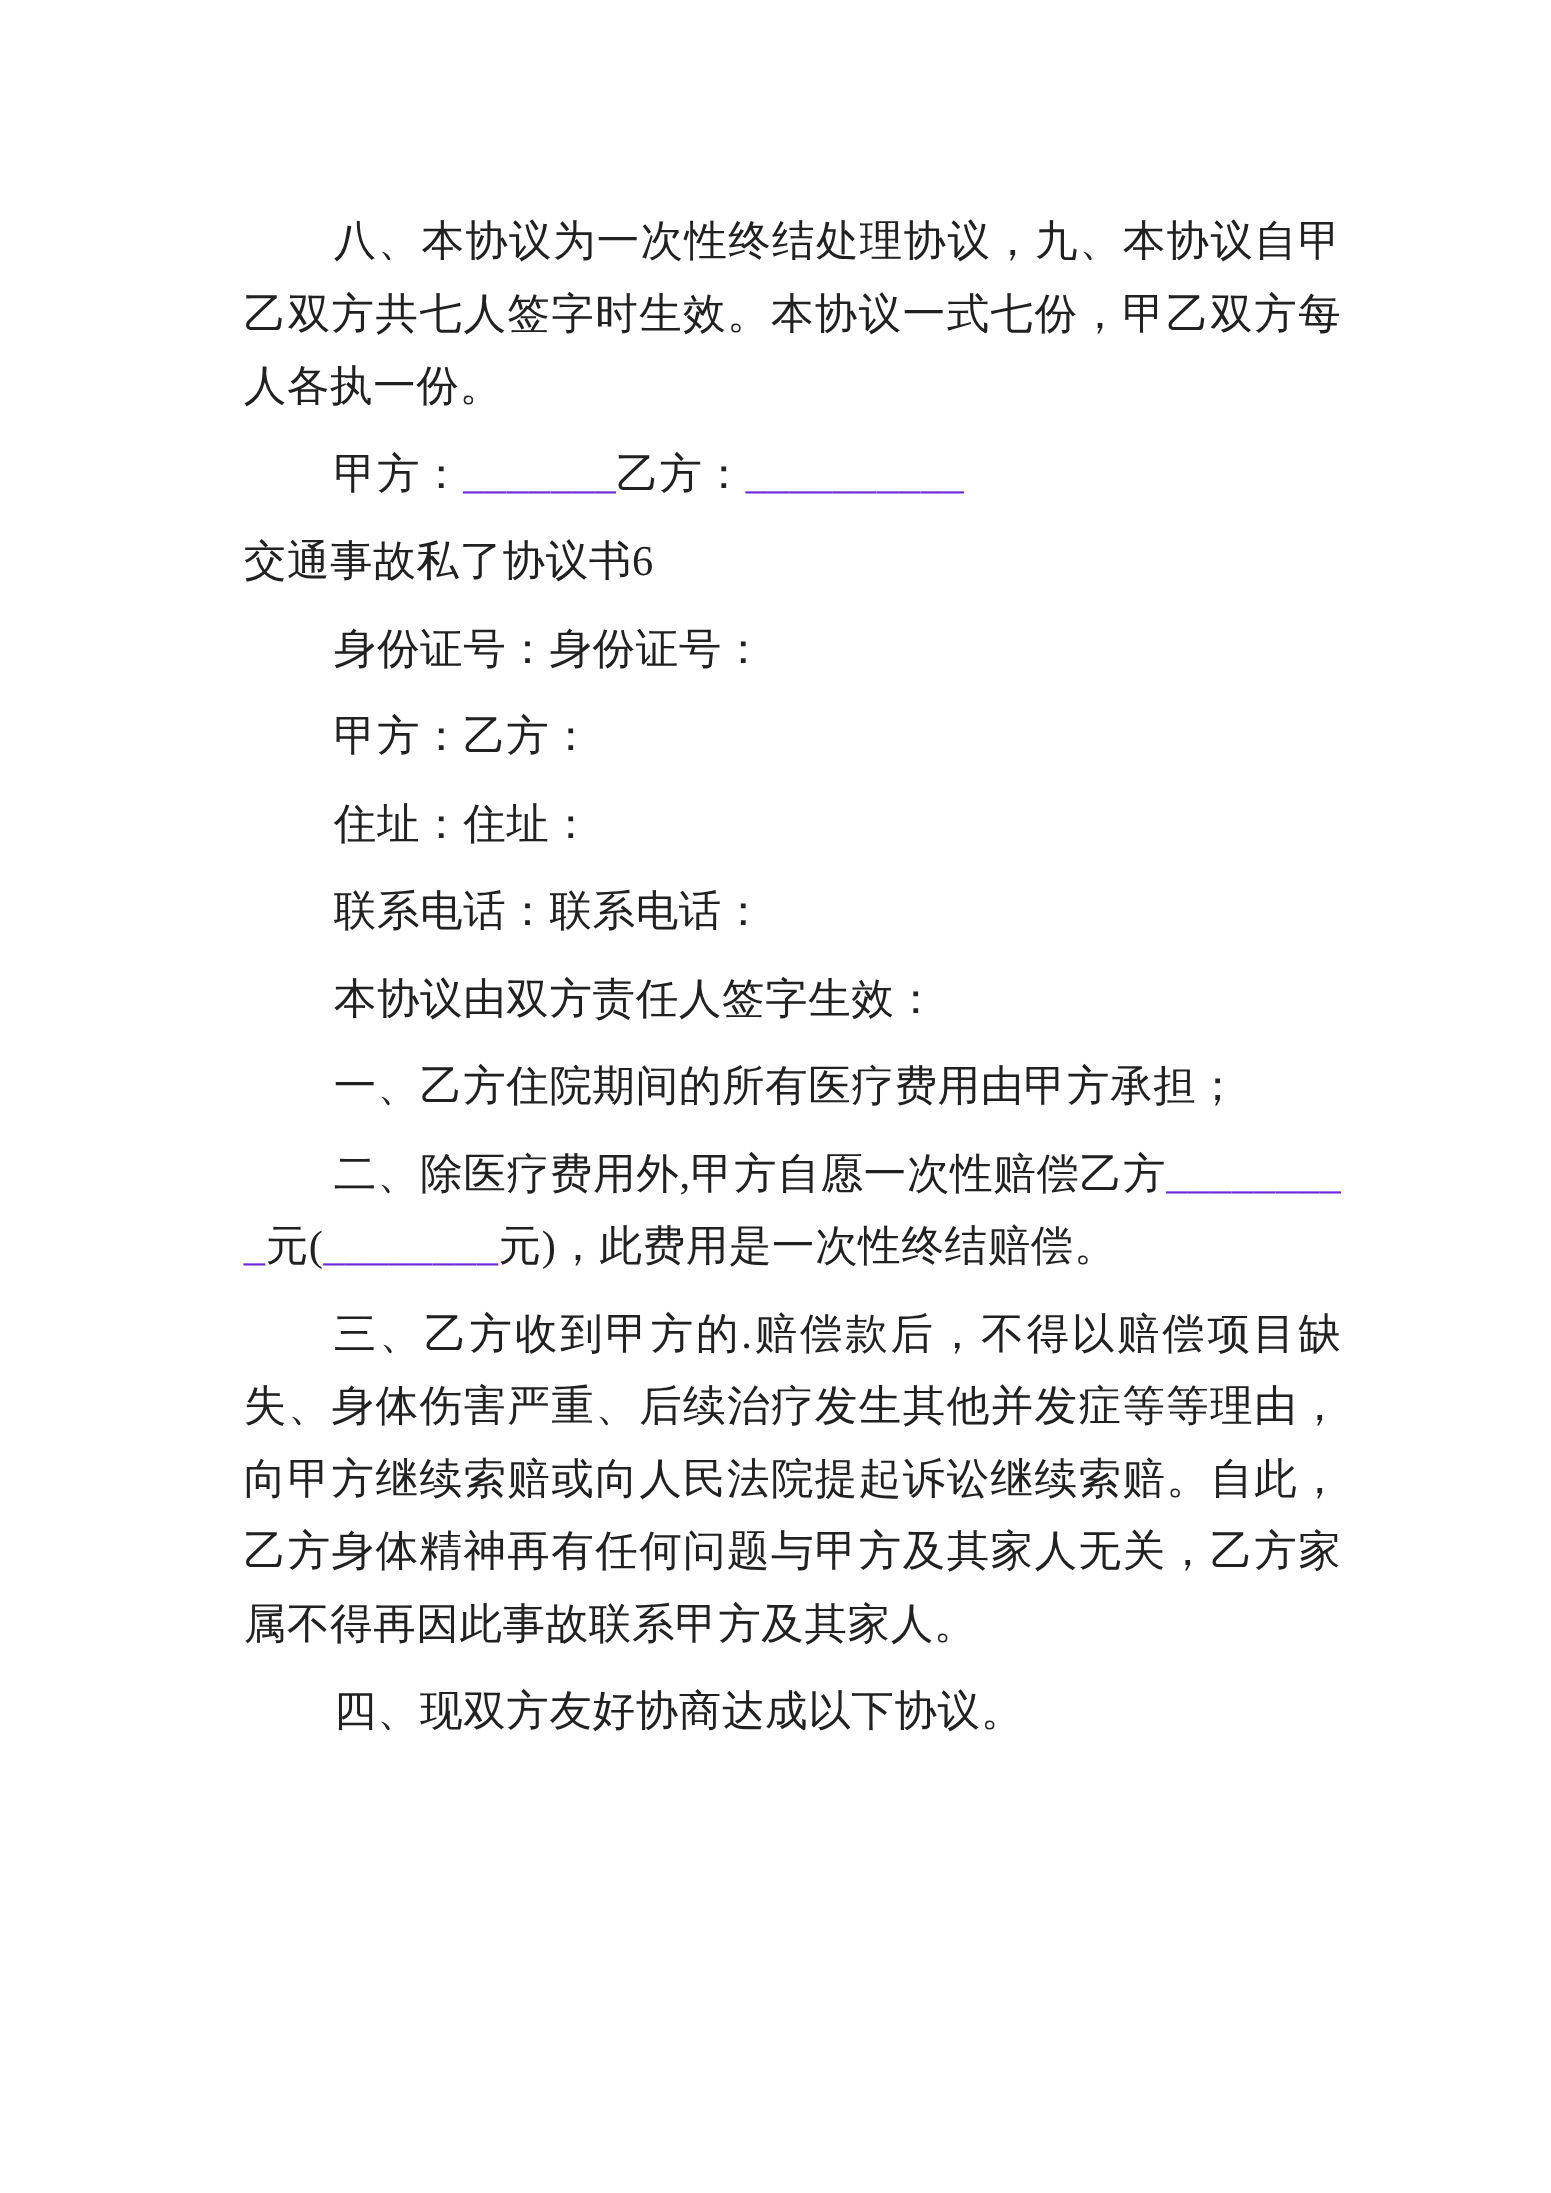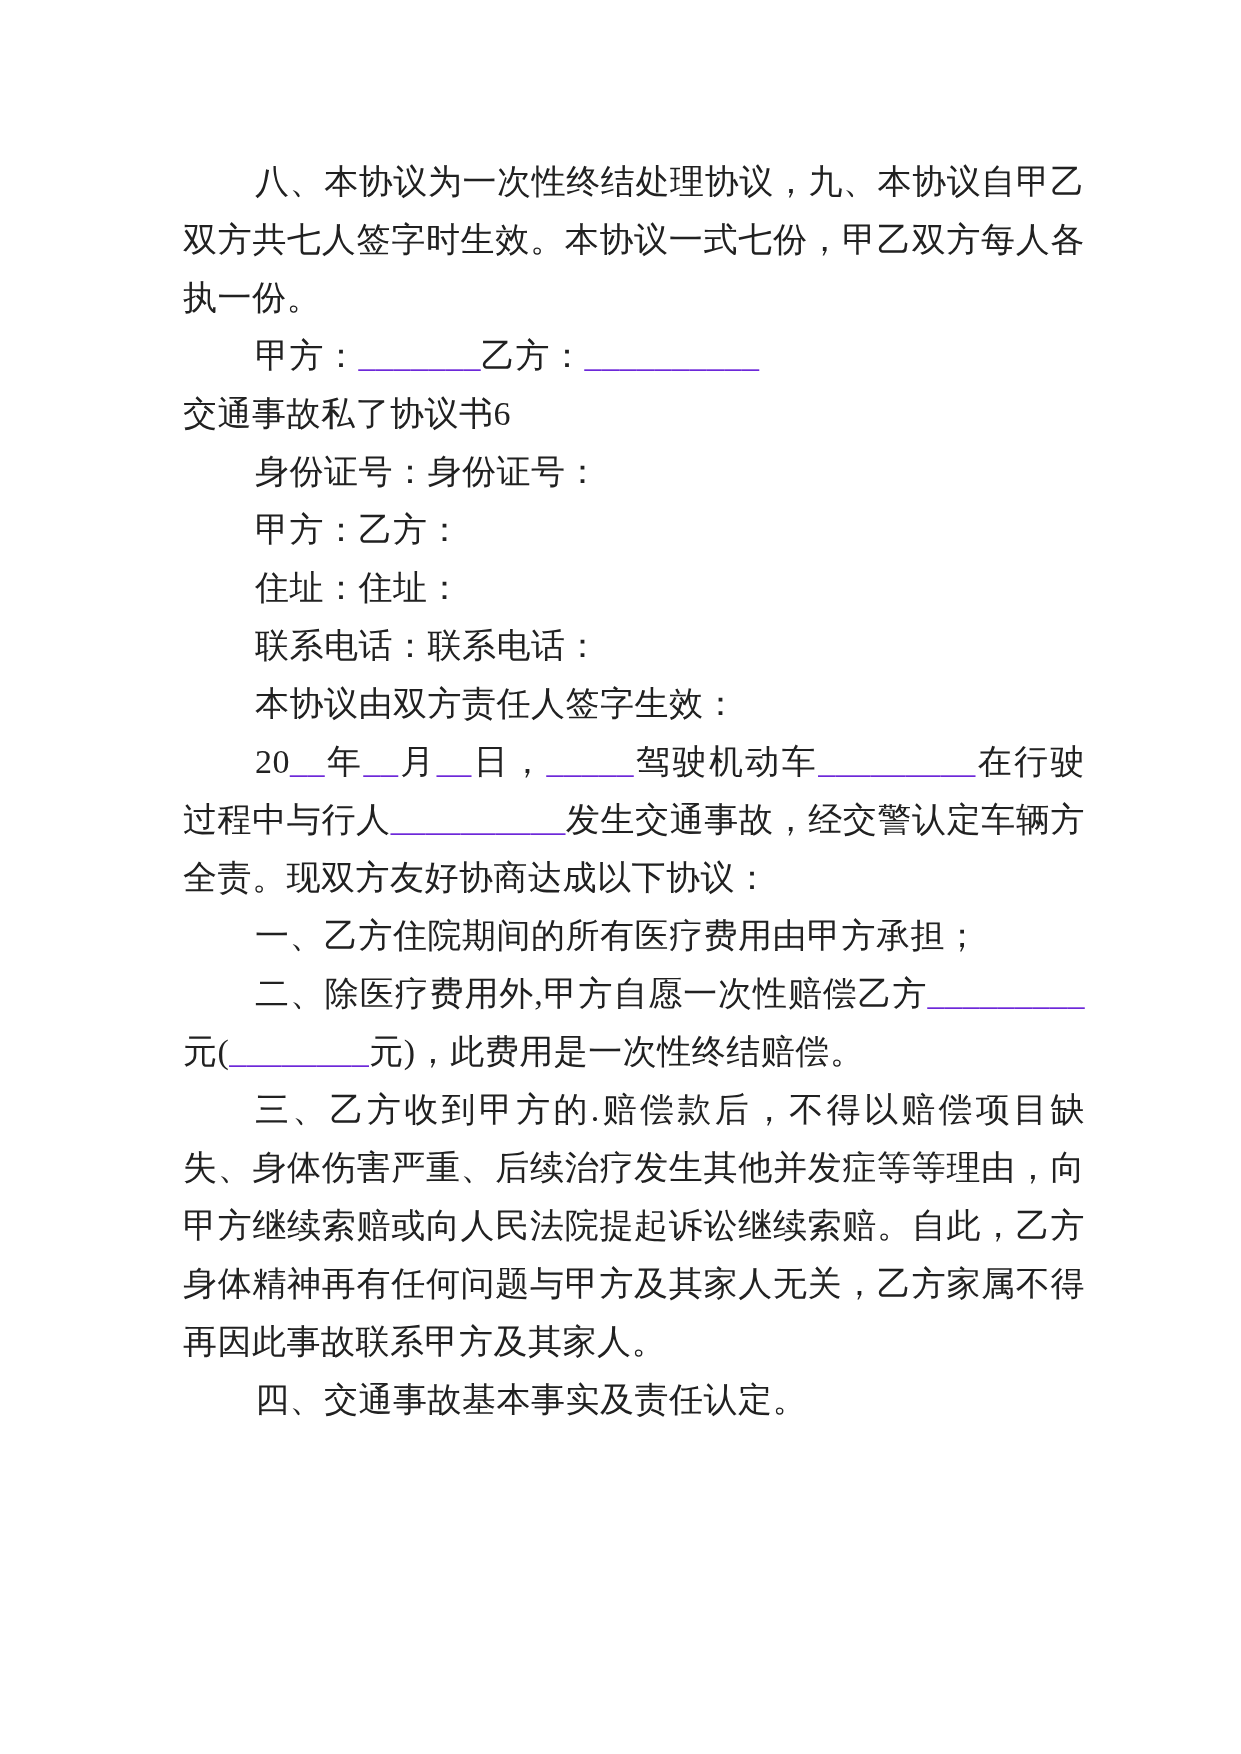--- a/index.html
+++ b/index.html
@@ -20,21 +20,21 @@
     top: 153px;
     width: 902px;
     color: #212121;
     font-size: 34px;
     line-height: 58px;
     letter-spacing: 0.5px;
     text-align: justify;
     word-break: break-all;
   }
   .para {
-    margin: 0;
+    margin: 12px;
     padding: 0;
   }
   .para.indent {
     text-indent: 72px;
   }
   .blank {
     color: #6d28d9;
   }
 </style>
 </head>
@@ -42,18 +42,17 @@
 
 <main class="doc">
     <p class="para indent">八、本协议为一次性终结处理协议，九、本协议自甲乙双方共七人签字时生效。本协议一式七份，甲乙双方每人各执一份。</p>
     <p class="para indent">甲方：<span class="blank">_______</span>乙方：<span class="blank">__________</span></p>
     <p class="para">交通事故私了协议书6</p>
     <p class="para indent">身份证号：身份证号：</p>
     <p class="para indent">甲方：乙方：</p>
     <p class="para indent">住址：住址：</p>
     <p class="para indent">联系电话：联系电话：</p>
     <p class="para indent">本协议由双方责任人签字生效：</p>
-    <p class="para indent">20<span class="blank">__</span>年<span class="blank">__</span>月<span class="blank">__</span>日，<span class="blank">_____</span>驾驶机动车<span class="blank">_________</span>在行驶过程中与行人<span class="blank">__________</span>发生交通事故，经交警认定车辆方全责。现双方友好协商达成以下协议：</p>
     <p class="para indent">一、乙方住院期间的所有医疗费用由甲方承担；</p>
     <p class="para indent">二、除医疗费用外,甲方自愿一次性赔偿乙方<span class="blank">_________</span>元(<span class="blank">________</span>元)，此费用是一次性终结赔偿。</p>
     <p class="para indent">三、乙方收到甲方的.赔偿款后，不得以赔偿项目缺失、身体伤害严重、后续治疗发生其他并发症等等理由，向甲方继续索赔或向人民法院提起诉讼继续索赔。自此，乙方身体精神再有任何问题与甲方及其家人无关，乙方家属不得再因此事故联系甲方及其家人。</p>
-    <p class="para indent">四、交通事故基本事实及责任认定。</p>
+    <p class="para indent">四、现双方友好协商达成以下协议。</p>
   </main>
 
 </body></html>

